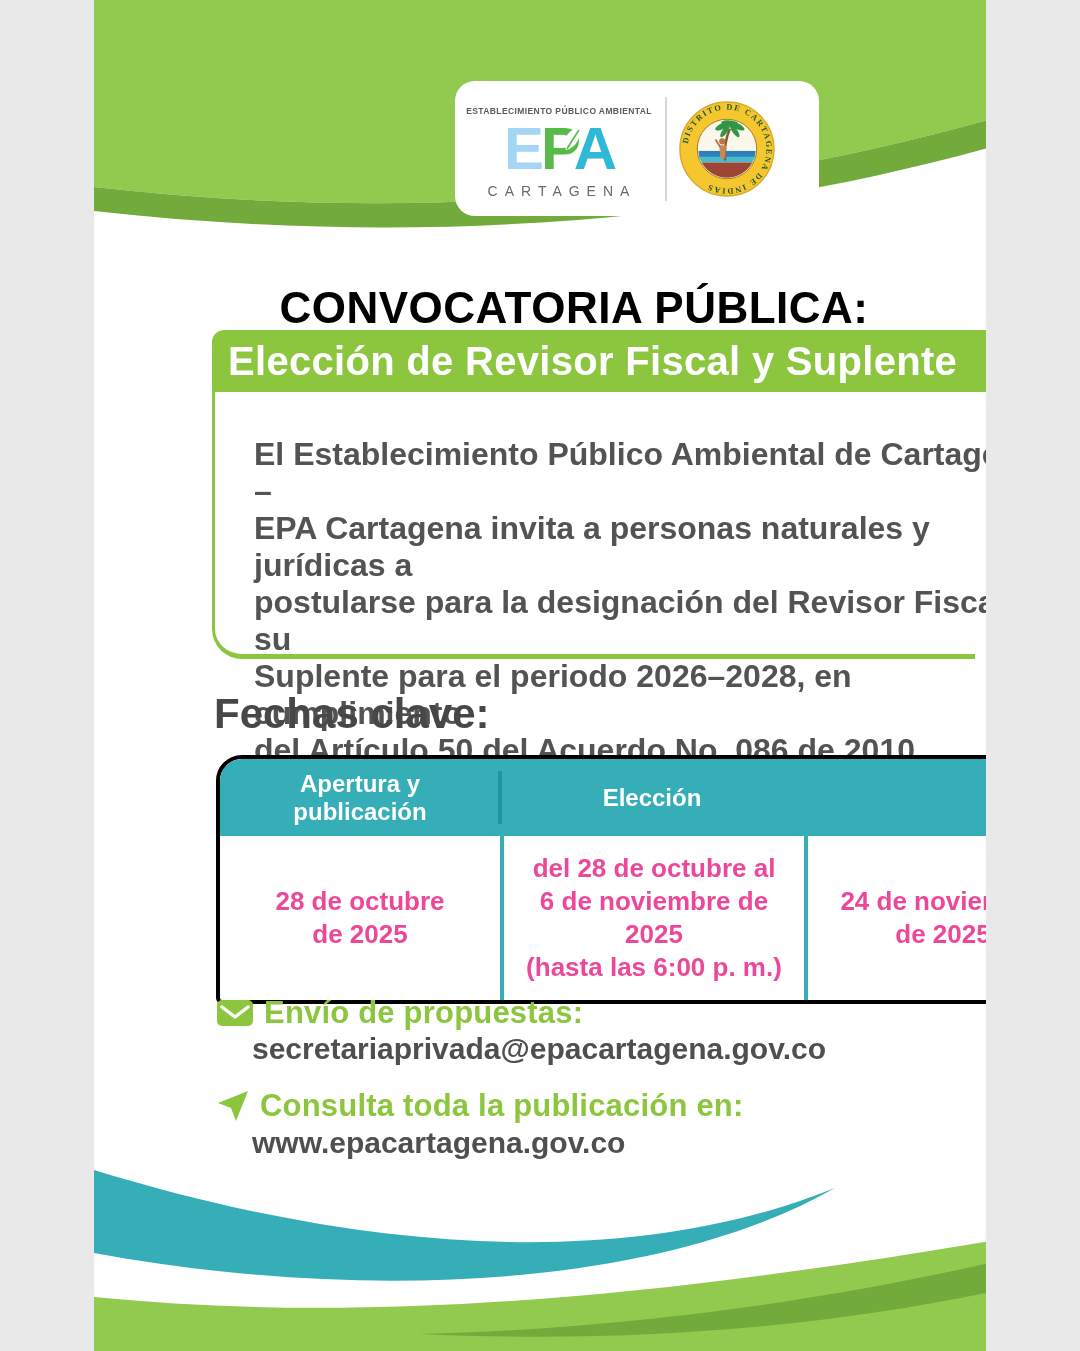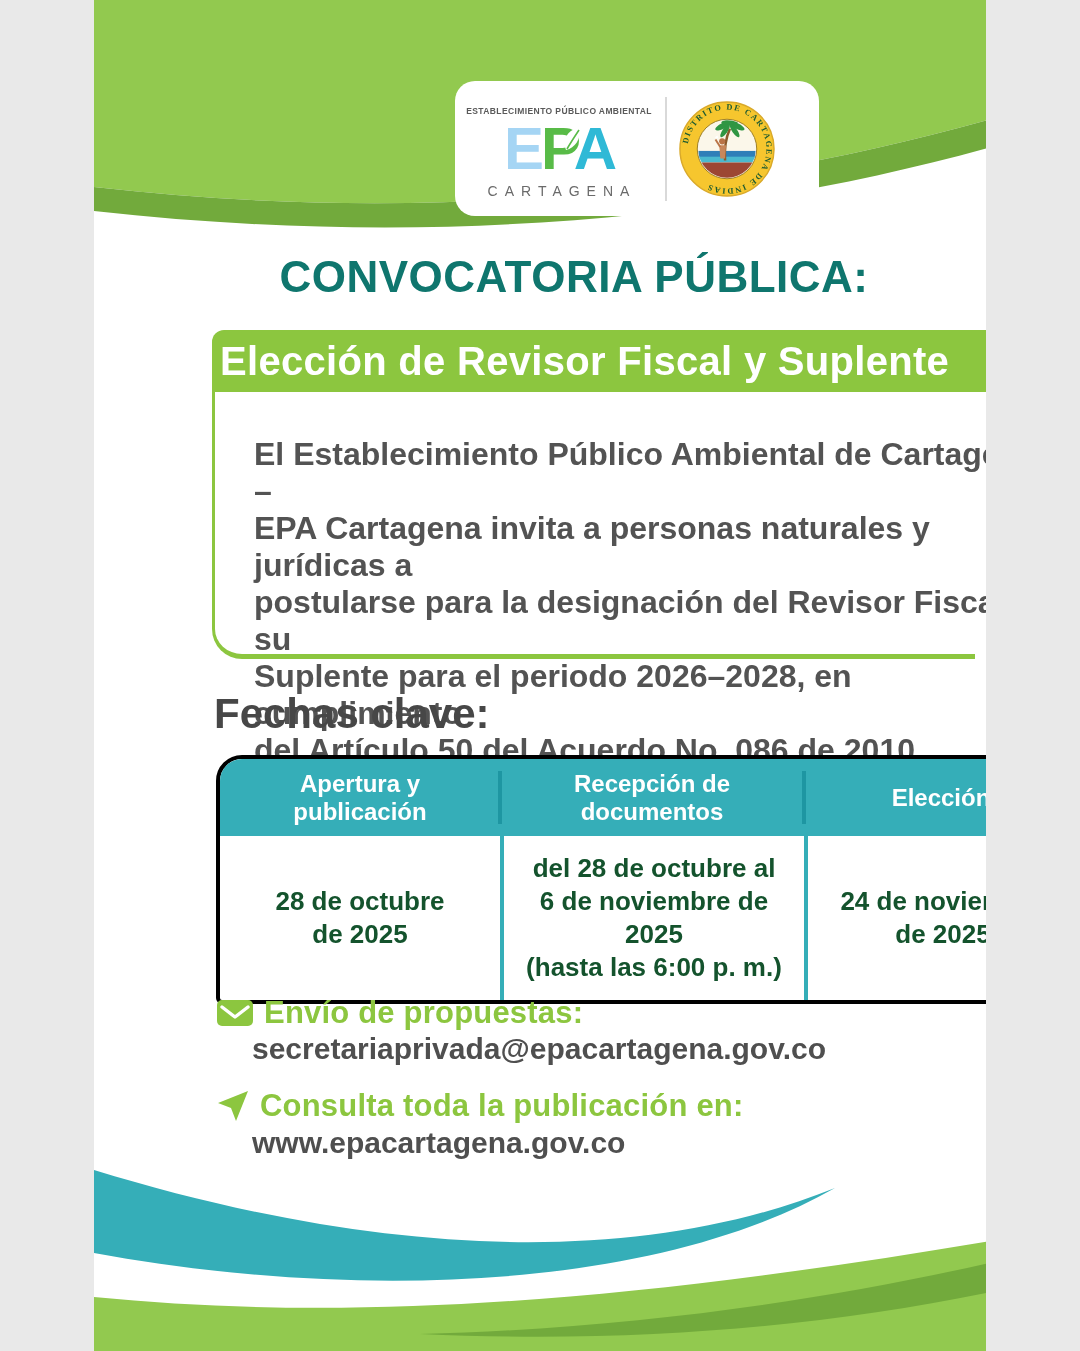--- a/index.html
+++ b/index.html
@@ -24,46 +24,46 @@
   .org-small{font-size:8.5px;font-weight:700;color:#5a5a5a;letter-spacing:.4px;}
   .epa-letters{position:relative;display:inline-block;font-size:60px;font-weight:900;
     line-height:1.02;letter-spacing:-3px;margin-top:2px;}
   .l-e{color:#a5d5f4;}.l-p{color:#58bb47;}.l-a{color:#2fb9d6;}
   .p-leaf{position:absolute;left:58px;top:8px;}
   .a-house{position:absolute;left:116px;top:26px;}
   .epa-city{font-size:14px;font-weight:400;color:#6a6a6a;letter-spacing:7px;margin-top:3px;padding-left:6px;}
   .logo-divider{width:2px;height:104px;background:#d9d9d9;margin:0 12px 0 2px;}
 
   
-  .main-title{left:130px;top:252px;width:700px;text-align:center;
-    font-size:44px;font-weight:700;color:#0f766e;letter-spacing:.5px;}
+  .main-title{left:130px;top:283px;width:700px;text-align:center;
+    font-size:44px;font-weight:700;color:#000000;letter-spacing:.5px;}
   .banner{
     left:118px;top:330px;width:840px;height:62px;background:#8cc63f;
     border-radius:12px 30px 30px 0;display:flex;align-items:center;
   }
-  .banner-text{color:#ffffff;font-size:40px;font-weight:700;padding-left:8px;letter-spacing:.3px;}
+  .banner-text{color:#ffffff;font-size:40px;font-weight:700;padding-left:16px;letter-spacing:.3px;}
 
   
   .intro-box{left:118px;top:392px;width:760px;height:262px;
     border-left:3px solid #8cc63f;border-bottom:5px solid #8cc63f;
     border-bottom-left-radius:30px;}
   .intro-text{left:160px;top:436px;width:800px;font-size:32px;line-height:37px;
     font-weight:700;color:#535353;white-space:pre-line;}
 
   
   .dates-heading{left:120px;top:690px;font-size:42px;font-weight:700;color:#474747;}
   .dates-table{left:122px;top:755px;width:866px;background:#ffffff;
     border:4px solid #000000;border-radius:26px 22px 34px 6px;overflow:hidden;box-sizing:border-box;}
   .thead{display:grid;grid-template-columns:280px 304px 1fr;background:#35aeb8;min-height:77px;}
   .th{position:relative;display:flex;align-items:center;justify-content:center;text-align:center;
     color:#ffffff;font-size:24px;font-weight:700;line-height:28px;white-space:pre-line;padding:8px 6px;box-sizing:border-box;}
   .th + .th::before{content:"";position:absolute;left:-2px;top:12px;bottom:12px;width:4px;background:#1e96a2;}
   .tbody{display:grid;grid-template-columns:280px 304px 1fr;}
   .td{display:flex;align-items:center;justify-content:center;text-align:center;
-    color:#14532d;font-size:26px;font-weight:700;line-height:33px;white-space:pre-line;
+    color:#ec4899;font-size:26px;font-weight:700;line-height:33px;white-space:pre-line;
     padding:16px 8px;box-sizing:border-box;min-height:108px;}
   .td + .td{border-left:4px solid #35aeb8;}
 
   
   .contact-row{display:flex;align-items:center;gap:10px;}
   .row-email{left:122px;top:995px;}
   .row-web{left:122px;top:1088px;}
   .contact-label{color:#8cc63f;font-size:31px;font-weight:700;letter-spacing:.2px;}
   .contact-value{color:#4f4f4f;font-size:30px;font-weight:700;margin-left:36px;}
   .email-value{left:122px;top:1032px;}
@@ -139,22 +139,20 @@
 EPA Cartagena invita a personas naturales y jurídicas a
 postularse para la designación del Revisor Fiscal y su
 Suplente para el periodo 2026–2028, en cumplimiento
 del Artículo 50 del Acuerdo No. 086 de 2010.</div>
 
   <div class="abs dates-heading">Fechas clave:</div>
   <div class="abs dates-table">
     <div class="thead">
       <div class="th">Apertura y
 publicación</div>
-      <div class="th">Recepción de
-documentos</div>
       <div class="th">Elección</div>
     </div>
     <div class="tbody">
       <div class="td">28 de octubre
 de 2025</div>
       <div class="td">del 28 de octubre al
 6 de noviembre de 2025
 (hasta las 6:00 p. m.)</div>
       <div class="td">24 de noviembre
 de 2025</div>

